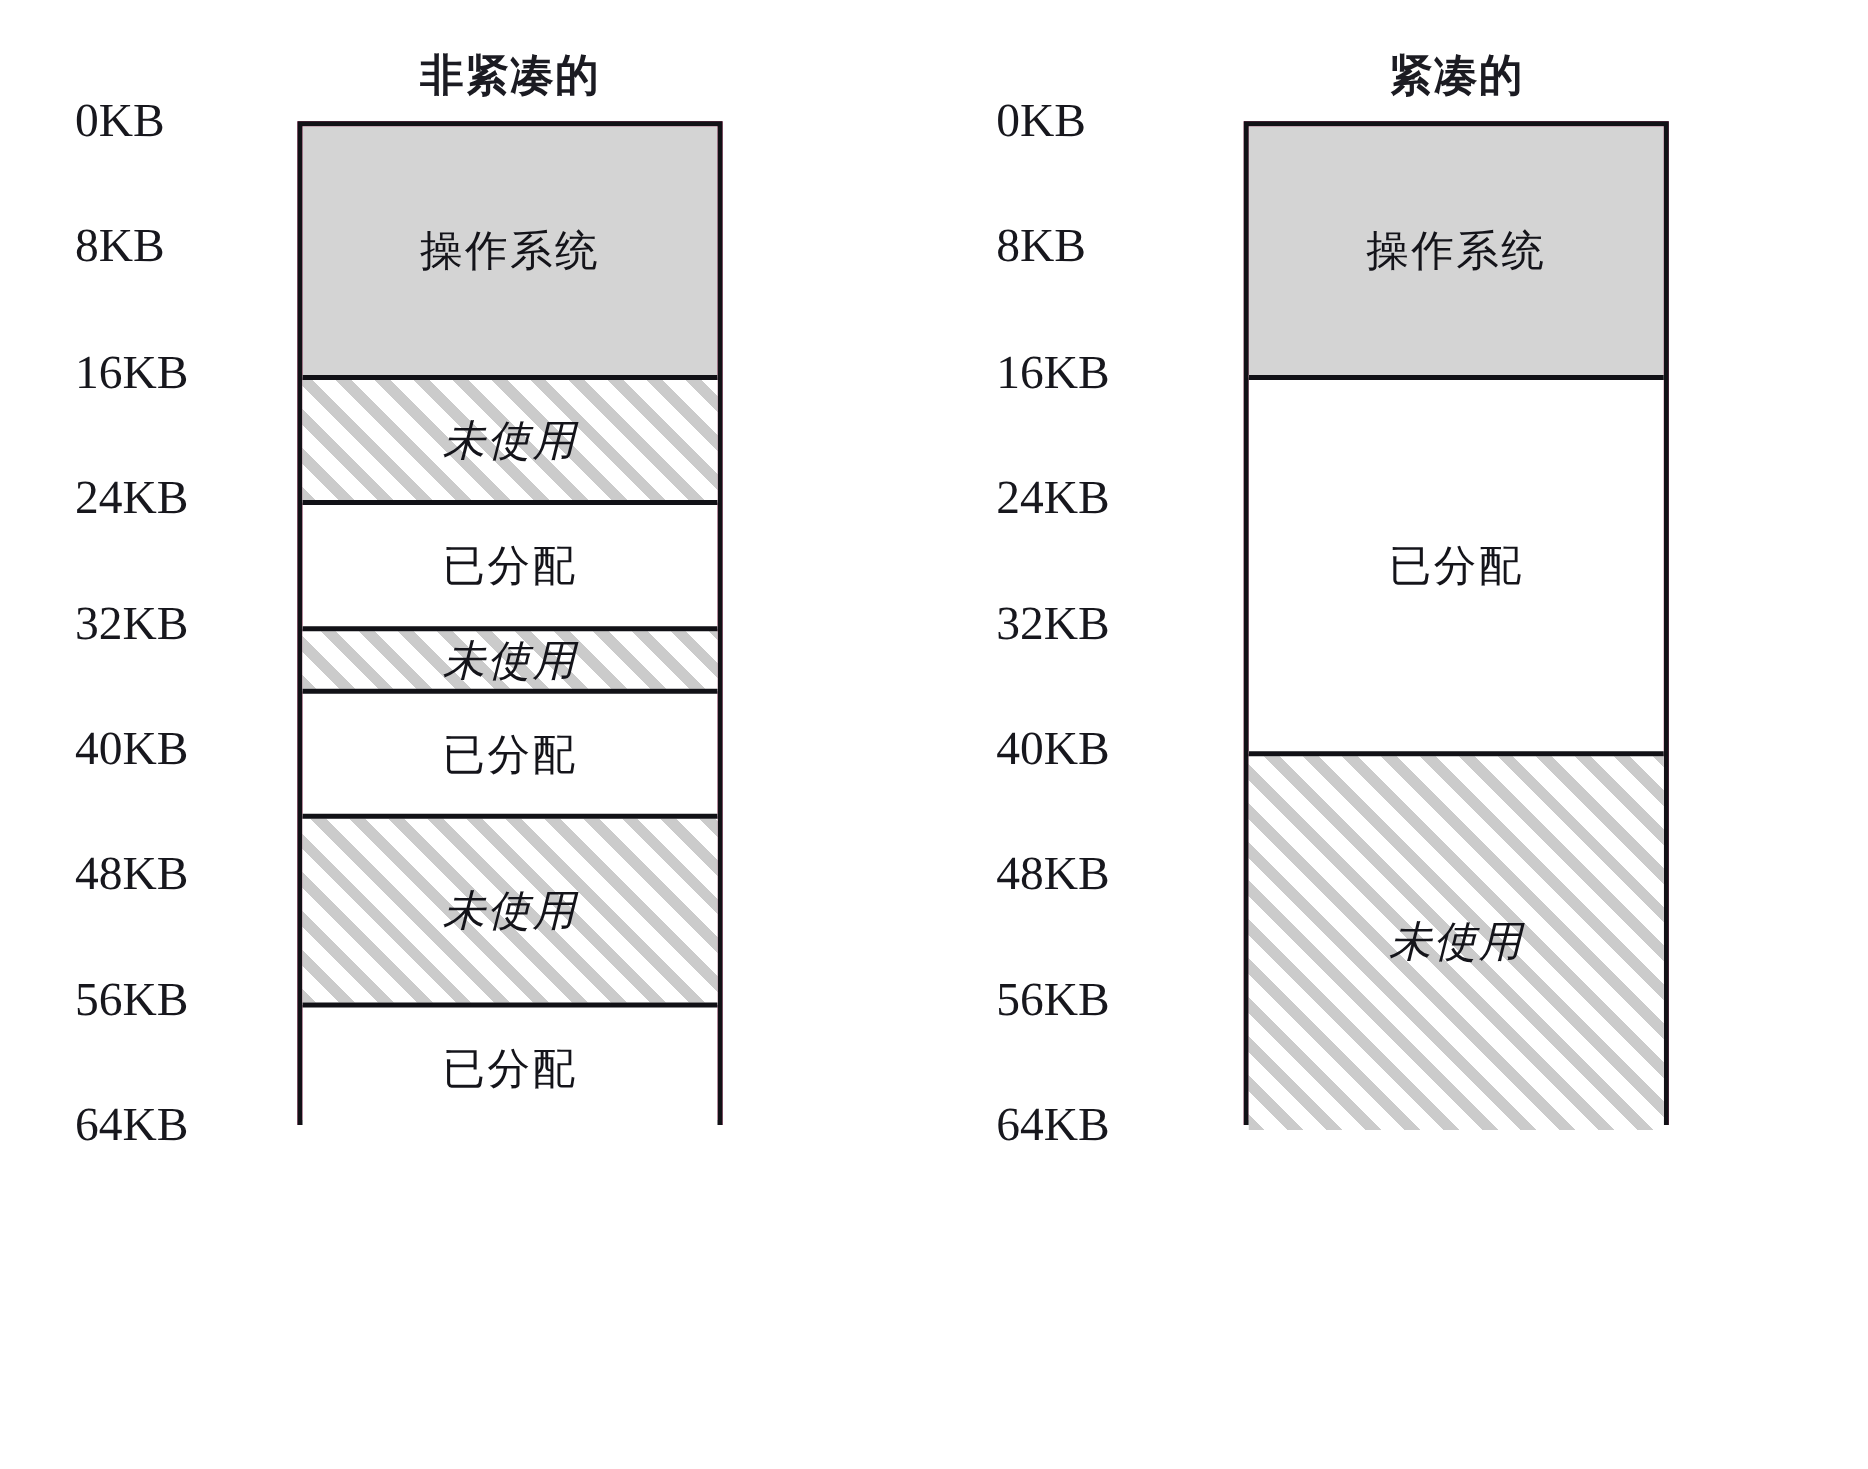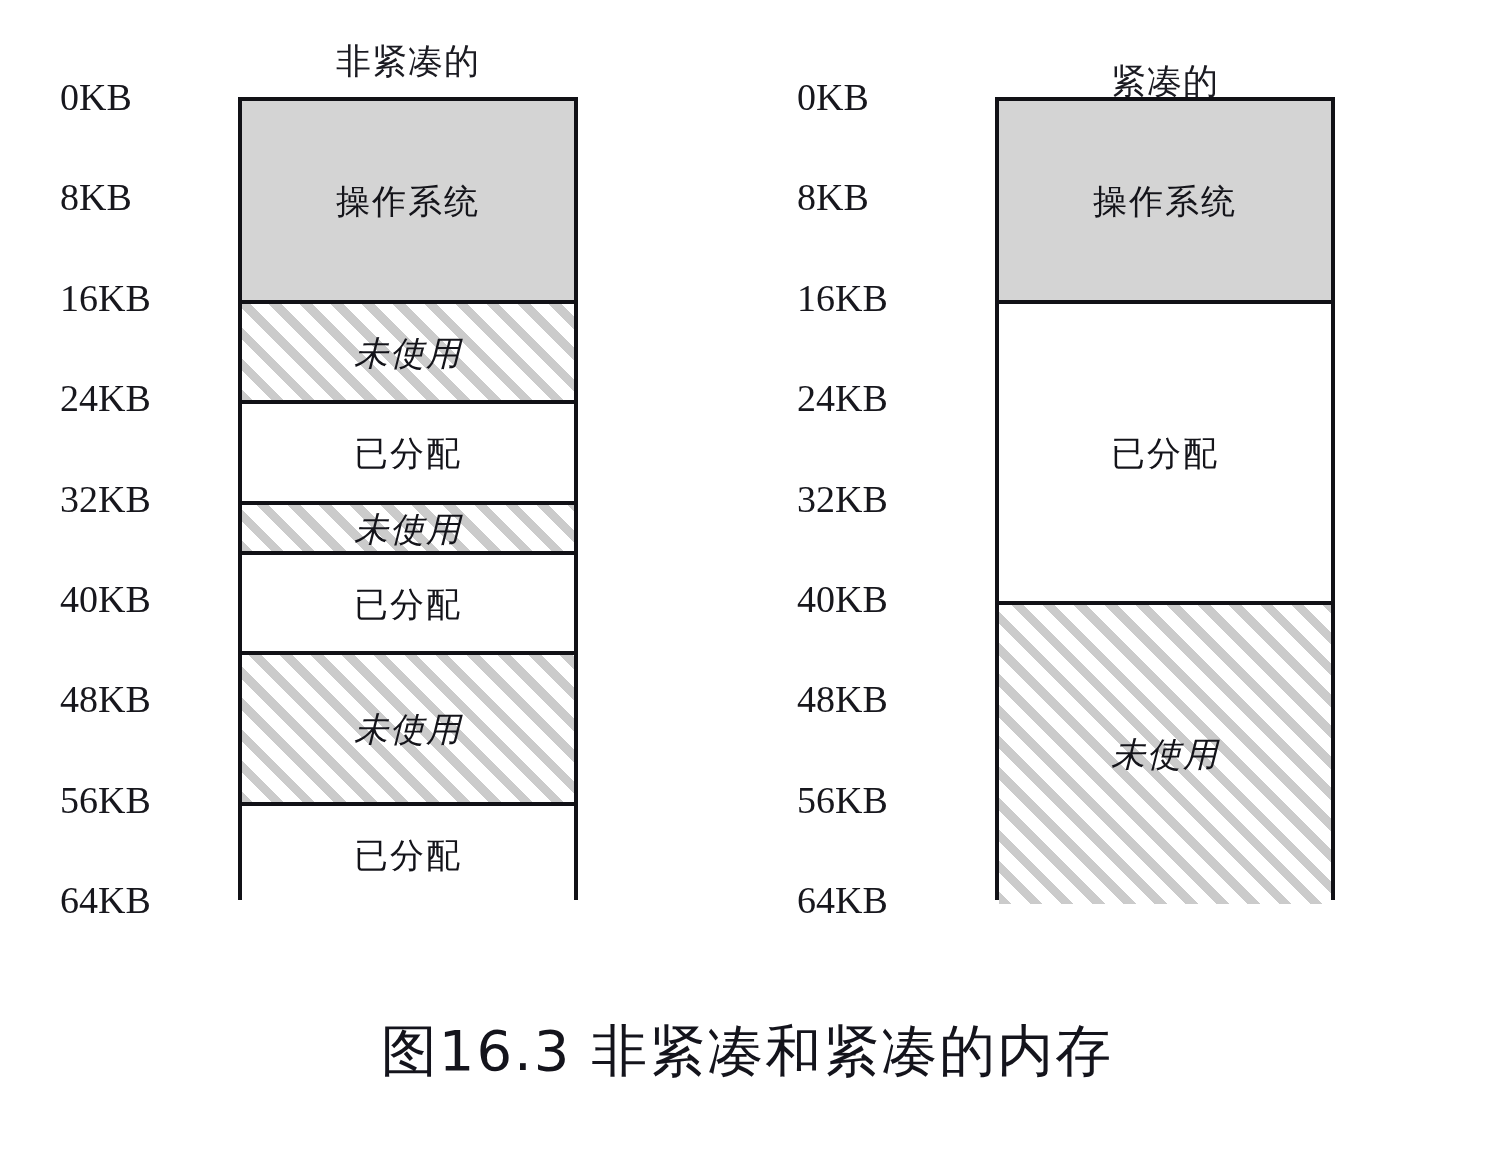--- a/index.html
+++ b/index.html
@@ -25,27 +25,27 @@
   .diagram.left  { left: 60px;  width: 560px; }
   .diagram.right { left: 817px; width: 560px; }
 
   .col-title {
     position: absolute;
     top: 44px;
     width: 340px;
     text-align: center;
     font-family: "DejaVu Sans", "Liberation Sans", sans-serif;
     font-size: 35px;
-    font-weight: 400;
+    font-weight: 700;
     color: #1b1b22;
     letter-spacing: 1px;
     line-height: 1;
   }
   .diagram.left  .col-title { left: 178px; }
-  .diagram.right .col-title { left: 178px; margin-top: 20px; }
+  .diagram.right .col-title { left: 178px; }
 
   
   .membox {
     position: absolute;
     left: 178px;
     top: 97px;
     width: 340px;
     height: 803px;
     border: 4px solid #111116;
     box-sizing: border-box;
@@ -187,15 +187,14 @@
         <div class="tick" style="top: 297.75px;">16KB</div>
         <div class="tick" style="top: 398.125px;">24KB</div>
         <div class="tick" style="top: 498.5px;">32KB</div>
         <div class="tick" style="top: 598.875px;">40KB</div>
         <div class="tick" style="top: 699.25px;">48KB</div>
         <div class="tick" style="top: 799.625px;">56KB</div>
         <div class="tick" style="top: 900px;">64KB</div>
       </div>
   </div>
 
-  <div id="caption">图16.3  非紧凑和紧凑的内存</div>
 
 </div>
 
 </body></html>

